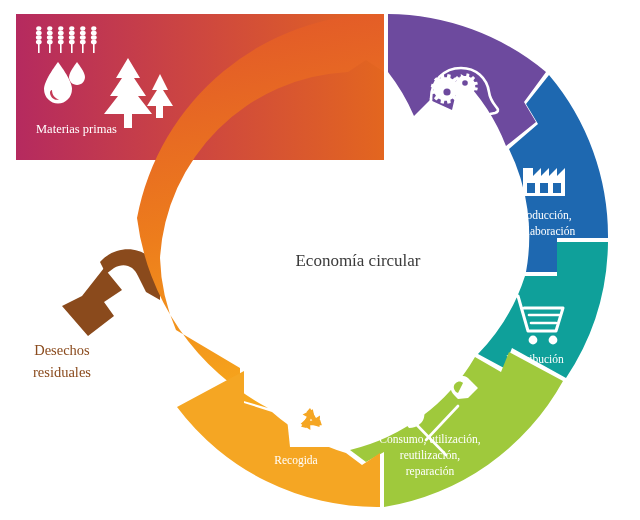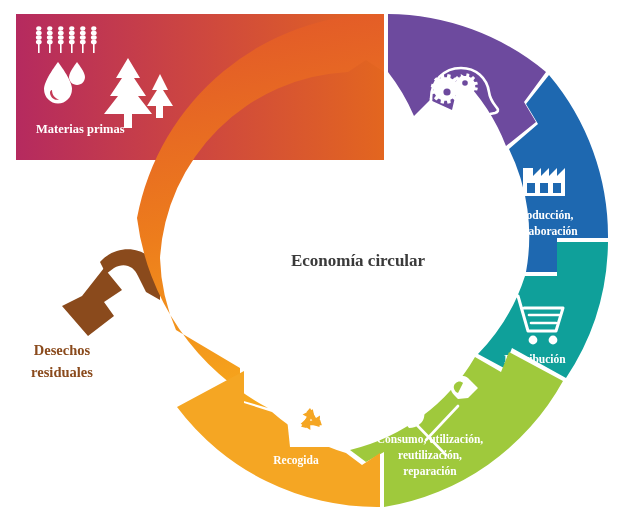--- a/index.html
+++ b/index.html
@@ -1,20 +1,20 @@
 <!DOCTYPE html>
 <html><head>
 <meta charset="utf-8">
 <style>
   html,body{margin:0;padding:0;background:#ffffff;}
   body{
     width:640px;height:520px;overflow:hidden;position:relative;
     font-family:"Liberation Serif","DejaVu Serif",serif;
   }
-  #stage{position:absolute;inset:0;width:640px;height:448px;font-weight:bold;}
+  #stage{position:absolute;inset:0;width:640px;height:448px;}
   svg{display:block;}
   .seg-label{
     fill:#ffffff;font-family:"Liberation Serif","DejaVu Serif",serif;
     font-size:11.5px;text-anchor:middle;dominant-baseline:middle;
   }
   .center-label{
     fill:#3a3a3a;font-family:"Liberation Serif","DejaVu Serif",serif;
     font-size:17px;text-anchor:middle;dominant-baseline:middle;
   }
   .raw-label{

